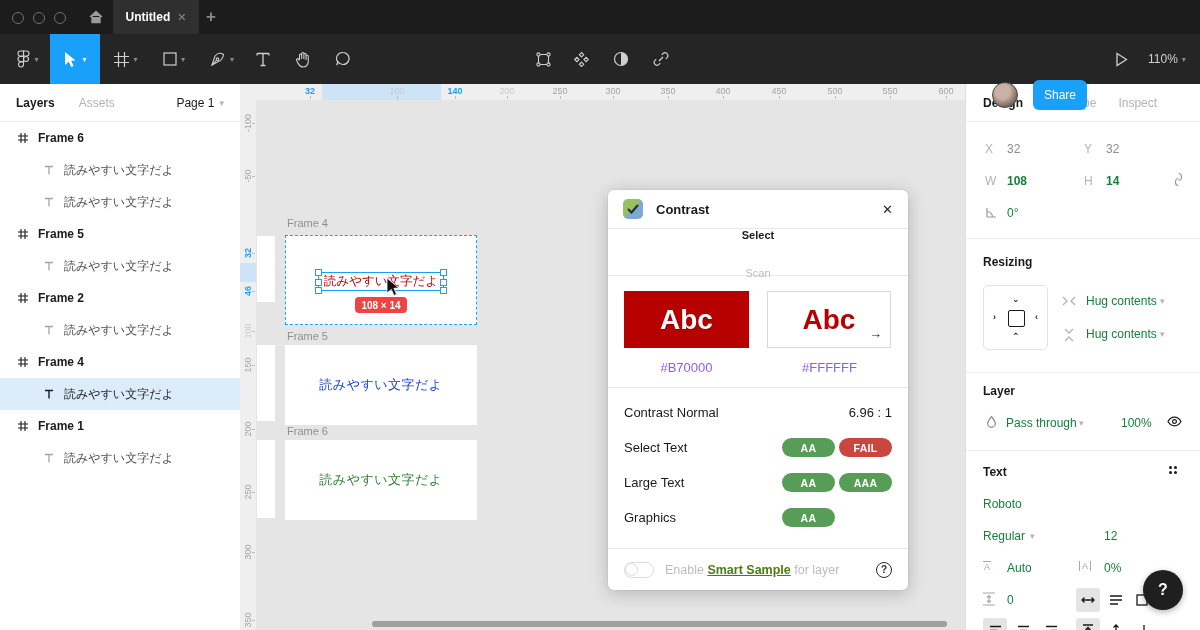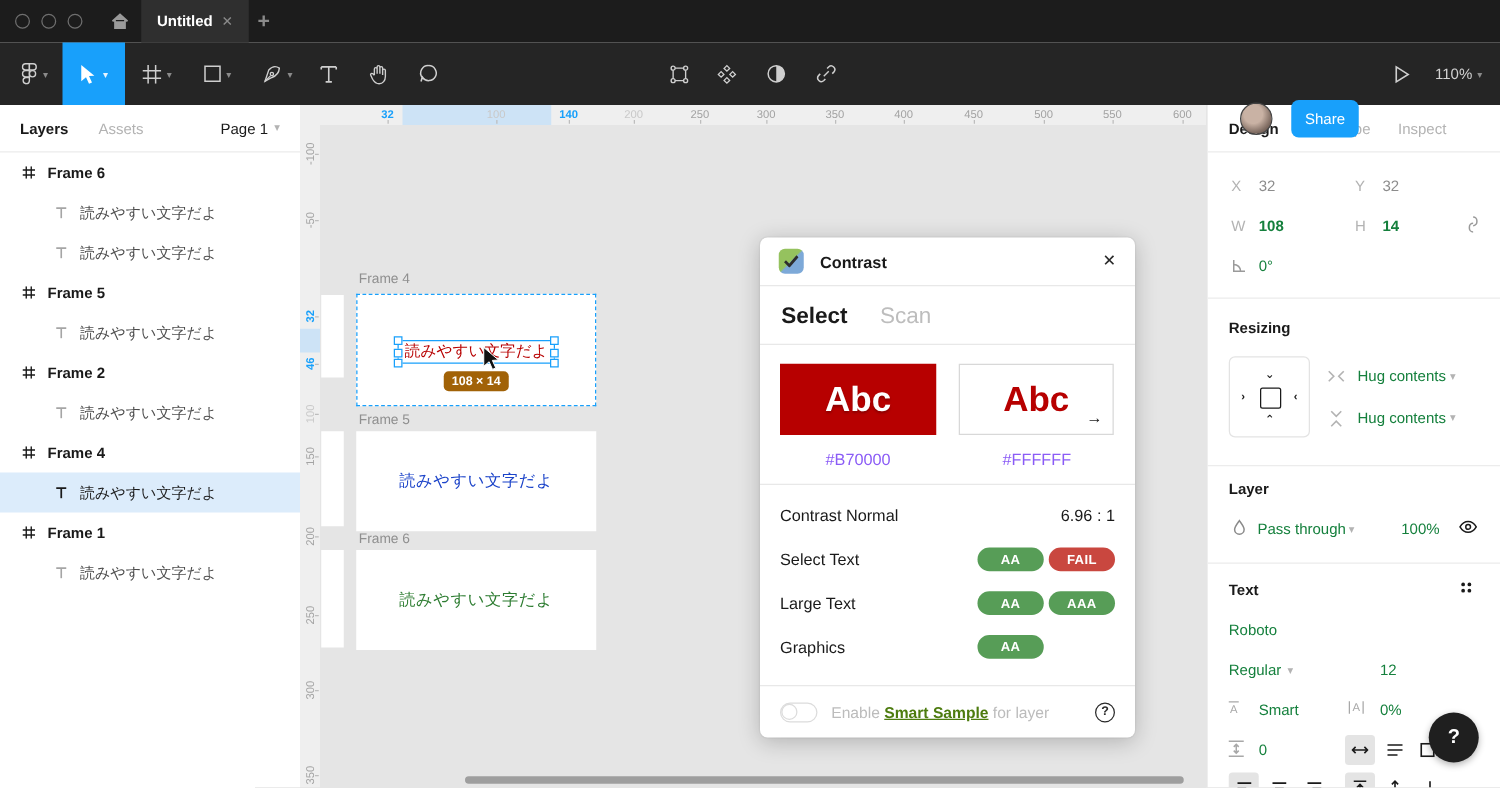--- a/index.html
+++ b/index.html
@@ -50,31 +50,31 @@
   .rtick.faint, .vtick.faint { color:#c9c9c9; }
   .rmark { position:absolute; bottom:1px; width:1px; height:3px; background:#bdbdbd; }
   .vtick { position:absolute; left:-8px; width:32px; height:14px; line-height:14px; text-align:center; transform:rotate(-90deg); font-size:9px; color:#a3a3a3; }
   .vmark { position:absolute; right:1px; width:3px; height:1px; background:#bdbdbd; }
   .frame-label { position:absolute; font-size:11px; color:#8f8f8f; }
   .cframe { position:absolute; background:#fff; display:flex; align-items:center; justify-content:center; }
   .cframe .ftext { font-size:13px; font-weight:500; letter-spacing:.5px; }
   .partial { position:absolute; left:17px; width:18px; background:#fff; }
   .sel-box { position:absolute; border:1px solid #18a0fb; display:flex; align-items:center; justify-content:center; }
   .handle { position:absolute; width:7px; height:7px; background:#fff; border:1px solid #18a0fb; }
-  .size-badge { position:absolute; background:#a16207; color:#fff; font-size:10px; font-weight:bold; border-radius:4px; display:flex; align-items:center; justify-content:center; }
+  .size-badge { position:absolute; background:#ef4444; color:#fff; font-size:10px; font-weight:bold; border-radius:4px; display:flex; align-items:center; justify-content:center; }
   .hscroll { position:absolute; background:#9e9e9e; border-radius:3px; }
 
   
   .dialog { left:608px; top:190px; width:300px; height:400px; background:#fff; border-radius:6px;
     box-shadow:0 3px 18px rgba(0,0,0,.22), 0 0 0 1px rgba(0,0,0,.03); z-index:20; overflow:hidden; }
   .dlg-head { height:39px; display:flex; align-items:center; padding:0 15px; border-bottom:1px solid #e8e8e8; }
   .plugin-ic { width:20px; height:20px; border-radius:5px; background:linear-gradient(135deg,#95c25e 47%,#7da9d8 53%); display:flex; align-items:center; justify-content:center; margin-right:13px; }
   .dlg-title { font-size:13px; font-weight:bold; color:#1a1a1a; }
   .dlg-close { margin-left:auto; color:#2a2a2a; font-size:13px; }
-  .dlg-tabs { height:47px; display:flex; align-items:center; padding:0 17px; gap:26px; border-bottom:1px solid #e8e8e8; font-size:18px; }
+  .dlg-tabs { height:47px; display:flex; align-items:center; padding:0 17px; gap:26px; border-bottom:1px solid #e8e8e8; font-size:11px;flex-direction:column; }
   .dlg-tab.on { font-weight:bold; color:#1a1a1a; }
   .dlg-tab.off { color:#bdbdbd; }
   .swatch-area { height:112px; border-bottom:1px solid #e8e8e8; position:relative; }
   .swatch { position:absolute; top:15px; height:57px; display:flex; align-items:center; justify-content:center; }
   .swatch .abc { font-size:28px; font-weight:bold; }
   .sw-label { position:absolute; top:84px; width:125px; text-align:center; font-size:13px; font-weight:500; color:#8b5cf6; }
   .sw-arrow { position:absolute; right:8px; bottom:6px; font-size:13px; color:#1a1a1a; }
   .res-row { position:absolute; left:0; width:100%; height:35px; display:flex; align-items:center; padding:0 16px; font-size:13px; font-weight:500; color:#1a1a1a; }
   .pill { position:absolute; width:53px; height:19px; border-radius:10px; color:#fff; font-size:10.5px; font-weight:bold; letter-spacing:.3px; display:flex; align-items:center; justify-content:center; }
   .dlg-foot { position:absolute; left:0; bottom:0; width:100%; height:42px; border-top:1px solid #e8e8e8; display:flex; align-items:center; padding:0 16px; }
@@ -520,21 +520,21 @@
       <i></i>
       <i></i>
       <i></i>
       <i></i>
     </span>
   <span class="abs pval" style="left:17px;top:413px;">Roboto</span>
   <span class="abs pval" style="left:17px;top:445px;">Regular</span>
   <span class="abs chev-g" style="left:64px;top:447px;">▾</span>
   <span class="abs pval" style="left:138px;top:445px;">12</span>
   <span class="abs lh-ic" style="left:17px;top:477px;">A</span>
-  <span class="abs pval" style="left:41px;top:477px;">Smart</span>
+  <span class="abs pval" style="left:41px;top:477px;">Auto</span>
   <span class="abs ls-ic" style="left:113px;top:477px;">A</span>
   <span class="abs pval" style="left:138px;top:477px;">0%</span>
   <svg class="abs" style="left:16px;top:508px;" width="14" height="14" viewBox="0 0 14 14" fill="none" stroke="#a8a8a8" stroke-width="1.2">
       <path d="M1 1h12M1 13h12M7 3.5v7M5 5.5L7 3.5l2 2M5 8.5l2 2 2-2"></path>
     </svg>
   <span class="abs pval" style="left:41px;top:509px;">0</span>
   <span class="icbtn sel" style="left:110px;top:504px;">
       <svg width="14" height="10" viewBox="0 0 14 10" fill="none" stroke="#1a1a1a" stroke-width="1.3">
         <path d="M1 5h12M3.5 2.5L1 5l2.5 2.5M10.5 2.5L13 5l-2.5 2.5"></path>
       </svg>

